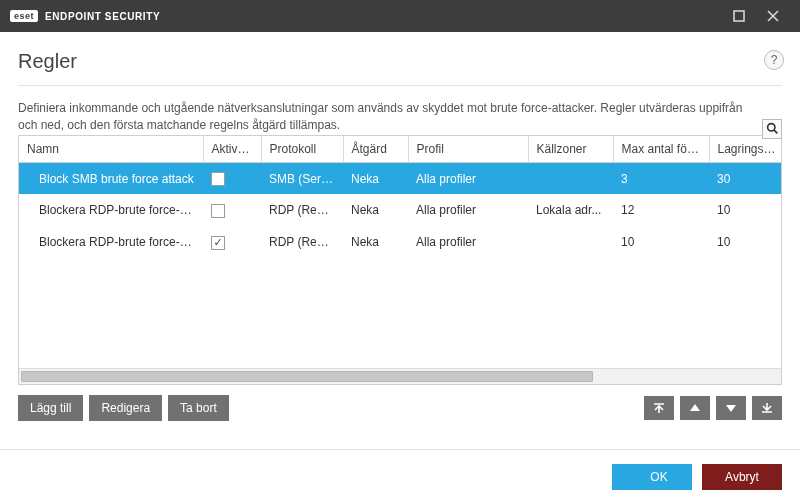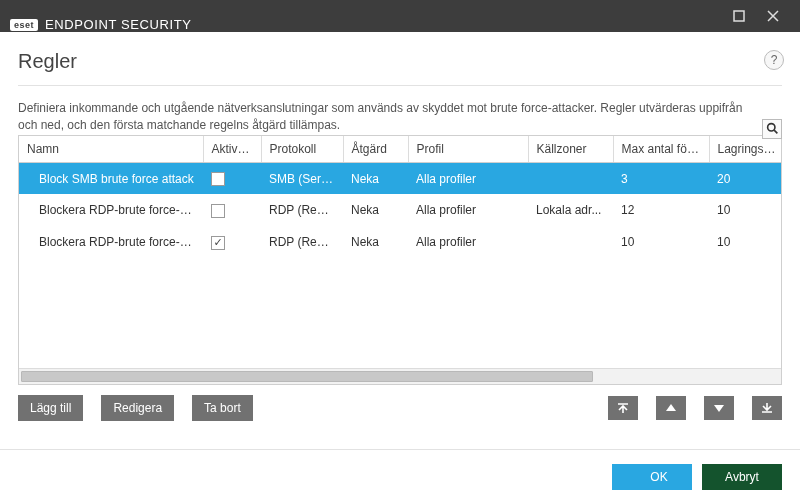--- a/index.html
+++ b/index.html
@@ -10,40 +10,40 @@
     background: #fff;
     width: 800px;
     height: 500px;
     overflow: hidden;
   }
   .titlebar {
     background: #3d3d3d;
     color: #fff;
     height: 32px;
     display: flex;
-    align-items: flex-end;
+    align-items: center;
     padding: 0 10px 0 10px;
   }
   .brand {
     display: flex;
     align-items: center;
     gap: 7px;
   }
   .brand-badge {
     background: #fff;
     color: #3d3d3d;
     font-size: 9px;
     font-weight: bold;
     padding: 1px 4px;
     border-radius: 2px;
     letter-spacing: 0.5px;
   }
   .brand-title {
-    font-size: 13px;
-    font-weight: 400;
+    font-size: 10px;
+    font-weight: 700;
     letter-spacing: 0.6px;
   }
   .titlebar-spacer { flex: 1; }
   .titlebar-btn {
     width: 34px;
     height: 32px;
     display: flex;
     align-items: center;
     justify-content: center;
     color: #ddd;
@@ -156,21 +156,21 @@
     width: 75%;
     background: #c8c8c8;
     border: 1px solid #b8b8b8;
     border-radius: 1px;
   }
 
   .toolbar {
     display:flex;
     align-items:center;
     margin-top: 10px;
-    gap: 18px;
+    gap: 6px;
   }
   .btn {
     background: #717171;
     color: #fff;
     border: none;
     padding: 6px 12px;
     font-size: 12px;
     cursor: pointer;
     min-width: 58px;
     text-align: center;
@@ -186,21 +186,21 @@
     display:flex;
     justify-content:flex-end;
     gap: 10px;
   }
   .btn-primary {
     background: #29a7e1;
     min-width: 80px;
     padding-left: 26px;
   }
   .btn-secondary {
-    background: #14532d;
+    background: #7f1d1d;
     min-width: 80px;
   }
 </style>
 </head>
 <body>
 
 <div class="titlebar">
   <div class="brand">
     <span class="brand-badge">eset</span>
     <span class="brand-title">ENDPOINT SECURITY</span>
@@ -263,21 +263,21 @@
       </thead>
       <tbody id="rules-body">
             <tr class="selected">
               <td class="name-cell">Block SMB brute force attack</td>
               <td><span class="chk"></span></td>
               <td>SMB (Serv...</td>
               <td>Neka</td>
               <td>Alla profiler</td>
               <td></td>
               <td>3</td>
-              <td>20</td>
+              <td>30</td>
             </tr>
             <tr>
               <td class="name-cell">Blockera RDP-brute force-at...</td>
               <td><span class="chk"></span></td>
               <td>RDP (Rem...</td>
               <td>Neka</td>
               <td>Alla profiler</td>
               <td>Lokala adr...</td>
               <td>12</td>
               <td>10</td>

